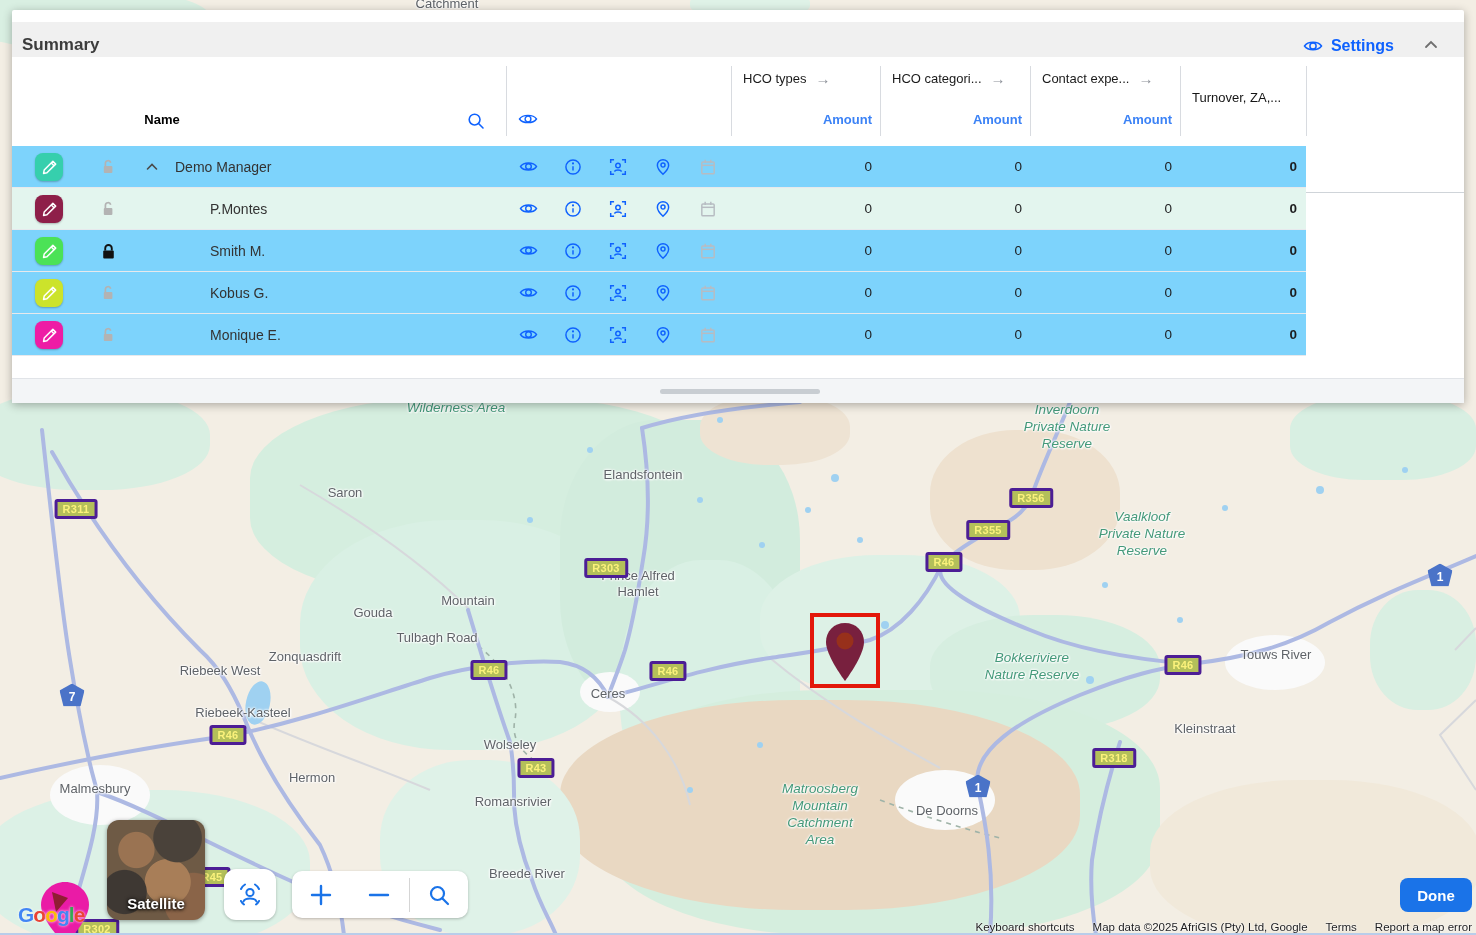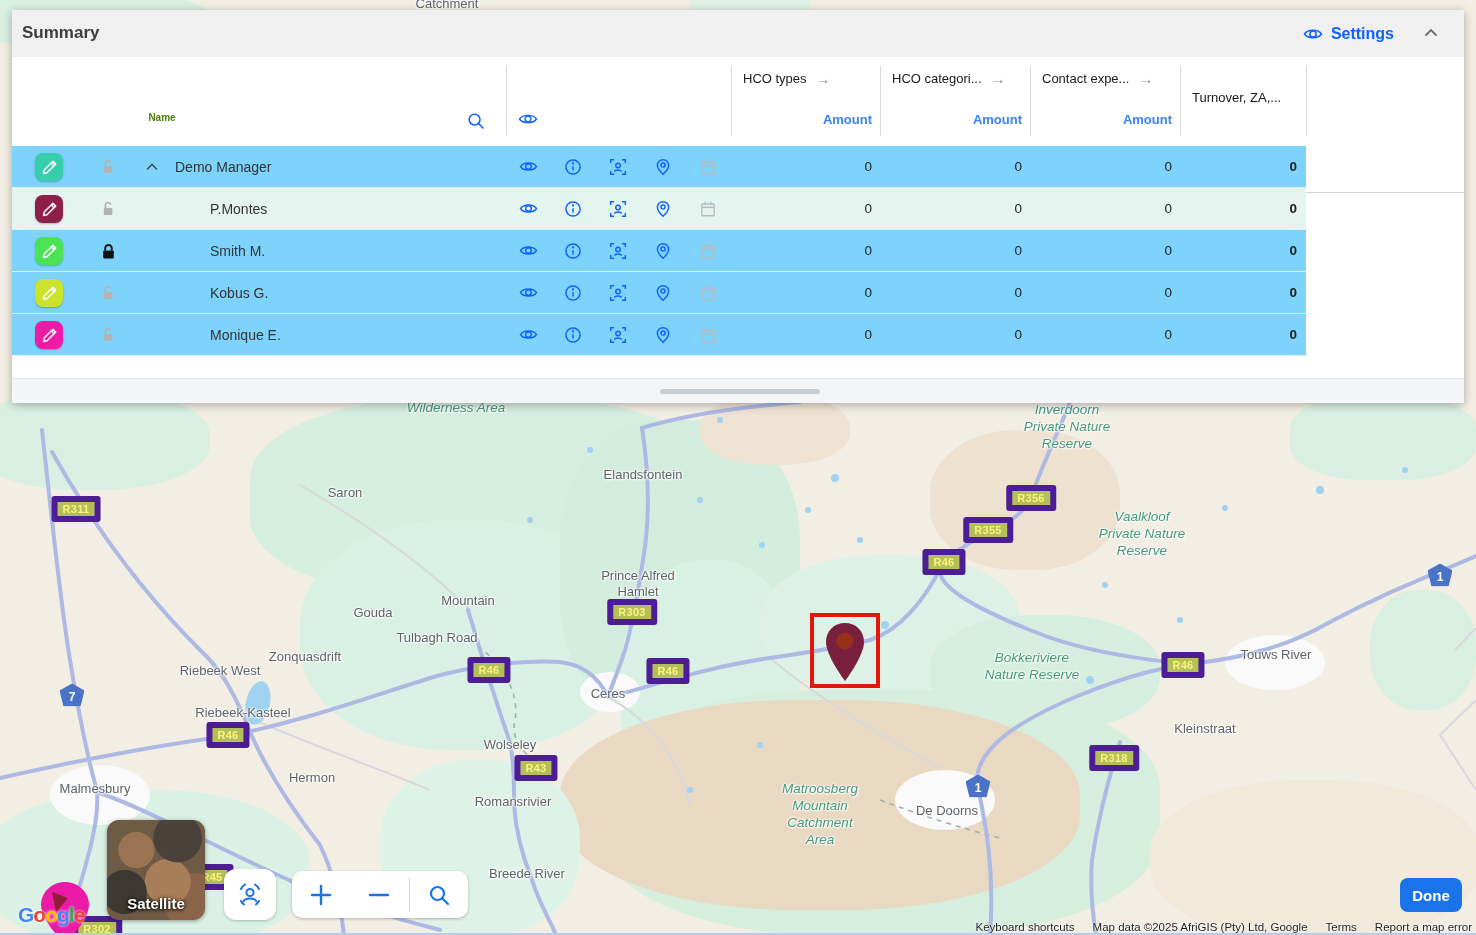--- a/index.html
+++ b/index.html
@@ -7,21 +7,21 @@
   #stage { position:relative; width:1476px; height:935px; background:#f3eee4; overflow:hidden; }
 
   
   .blob { position:absolute; pointer-events:none; }
   #map-svg { position:absolute; left:0; top:0; z-index:5; }
   .mlabel { position:absolute; transform:translate(-50%,-50%); white-space:pre-line; text-align:center;
             font-size:13px; color:#5f6368; line-height:1.25; z-index:10;
             text-shadow:0 0 3px #fff,0 0 3px #fff,0 0 2px #fff,1px 1px 2px #fff; }
   .mlabel.reserve { color:#44997a; font-style:italic; font-size:13.5px; }
   .rbadge { position:absolute; transform:translate(-50%,-50%); background:#b3bf5a; color:#fbf27b;
-            border:6px solid #4c1d95; border-radius:3px; font-size:11px; font-weight:700;
+            border:3px solid #4c1d95; border-radius:3px; font-size:11px; font-weight:700;
             padding:1px 5px; z-index:12; letter-spacing:.3px; }
   .shield { position:absolute; transform:translate(-50%,-50%); width:25px; height:23px; background:#4a73c8;
             clip-path:polygon(50% 0,100% 30%,84% 100%,16% 100%,0 30%); color:#fff; font-size:12px;
             font-weight:700; text-align:center; line-height:26px; z-index:12; }
 
   .selection-box { position:absolute; left:810px; top:613px; width:70px; height:75px;
                    border:4px solid #e3170a; z-index:20; }
   .pin-marker { position:absolute; left:823px; top:621px; z-index:21; }
   .google-pin { position:absolute; left:36px; top:880px; z-index:28; }
 
@@ -40,49 +40,49 @@
   .locate-btn { position:absolute; left:224px; top:869px; width:52px; height:51px; background:#fff;
         border:none; border-radius:12px; z-index:30; cursor:pointer; box-shadow:0 1px 3px rgba(0,0,0,.25);
         display:flex; align-items:center; justify-content:center; }
   .zoombar { position:absolute; left:292px; top:871px; width:176px; height:47px; background:#fff;
         border-radius:10px; z-index:30; box-shadow:0 1px 3px rgba(0,0,0,.25);
         display:flex; align-items:center; }
   .zoombar .zbtn { flex:1; background:none; border:none; cursor:pointer; height:100%;
         display:flex; align-items:center; justify-content:center; }
   .zoombar .zdiv { width:1px; height:34px; background:#d5d5d5; }
 
-  .done-btn { position:absolute; left:1400px; top:878px; width:62px; height:34px; background:#1a73e8;
+  .done-btn { position:absolute; left:1400px; top:878px; width:72px; height:34px; background:#1a73e8;
         color:#fff; font-size:15px; font-weight:700; border:none; border-radius:8px; z-index:40;
         cursor:pointer; font-family:"Liberation Sans",sans-serif; }
   .attribution { position:absolute; right:4px; bottom:2px; z-index:40; display:flex; gap:18px;
         font-size:11.5px; color:#1d1d1f; text-shadow:0 0 2px #fff,0 0 2px #fff; }
   .attribution span { cursor:default; }
   .attribution span[data-interactable="true"] { cursor:pointer; }
   .glogo { position:absolute; left:18px; top:903px; z-index:29; font-size:21px; font-weight:700;
         letter-spacing:-1px; cursor:pointer; text-shadow:0 0 3px #fff; }
   .bottom-line { position:absolute; left:0; bottom:0; width:100%; height:2px; background:#b9cdea; z-index:45; }
 
   
   .panel { position:absolute; left:12px; top:10px; width:1452px; height:393px; background:#fff;
         z-index:50; box-shadow:0 2px 10px rgba(0,0,0,.3); border-radius:2px; }
-  .panel-header { position:absolute; left:0; top:0; width:100%; height:51px; background:#f0f0f0;
+  .panel-header { position:absolute; left:0; top:12px; width:100%; height:51px; background:#f0f0f0;
         border-bottom:1px solid #dcdcdc; }
   .panel-title { position:absolute; left:10px; top:13px; font-size:17px; font-weight:700; color:#3c3c3c; }
   .settings-btn { position:absolute; right:70px; top:0; height:47px; display:flex; align-items:center;
         gap:8px; color:#0f62fe; font-size:16px; font-weight:600; cursor:pointer; background:none; border:none;
         font-family:"Liberation Sans",sans-serif; }
   .panel-collapse { position:absolute; right:24px; top:14px; cursor:pointer; background:none; border:none; }
 
   .thead { position:absolute; left:0; top:47px; width:100%; height:89px; background:#fff; }
   .colsep { position:absolute; top:9px; height:70px; width:1px; background:#d8dbe0; }
   .ghead { position:absolute; top:13px; font-size:13px; color:#1a1a1a; display:flex; gap:9px; align-items:center; }
   .ghead .garrow { color:#8d9199; font-size:15px; }
   .turnover-h { position:absolute; top:33px; left:1180px; font-size:13px; color:#161616; }
   .amount-h { position:absolute; top:55px; width:98px; text-align:right; font-size:13px; font-weight:700; color:#3b82f6; }
-  .name-h { position:absolute; top:55px; left:100px; width:100px; text-align:center; font-size:10px; font-weight:700; color:#4d7c0f; }
+  .name-h { position:absolute; top:55px; left:100px; width:100px; text-align:center; font-size:13px; font-weight:700; color:#000000; }
   .hicon { position:absolute; top:54px; cursor:pointer; }
   .thead-border { position:absolute; left:0; top:135px; width:100%; height:1px; background:#cfd4d9; }
 
   .tbody { position:absolute; left:0; top:136px; width:1294px; }
   .trow { position:relative; width:1294px; height:42px; background:#7dd3fc; border-bottom:1px solid #e7e9ec; cursor:pointer; }
   .trow.selected { background:#e3f5ee; }
   .pencil { position:absolute; left:23px; top:7px; width:28px; height:28px; border:none; border-radius:8px;
         cursor:pointer; display:flex; align-items:center; justify-content:center; box-shadow:0 1px 2px rgba(0,0,0,.25); }
   .lock { position:absolute; left:87px; top:12px; cursor:pointer; }
   .rowchev { position:absolute; left:132px; top:13px; cursor:pointer; }
@@ -208,21 +208,21 @@
         <span class="mlabel reserve" data-interactable="false" style="left: 820px; top: 815px;">Matroosberg
 Mountain
 Catchment
 Area</span>
       </div>
     <div id="map-badges">
         <span class="rbadge" data-interactable="false" style="left: 76px; top: 509px;">R311</span>
         <span class="rbadge" data-interactable="false" style="left: 1031px; top: 498px;">R356</span>
         <span class="rbadge" data-interactable="false" style="left: 988px; top: 530px;">R355</span>
         <span class="rbadge" data-interactable="false" style="left: 944px; top: 562px;">R46</span>
-        <span class="rbadge" data-interactable="false" style="left: 632px; top: 568px; margin-top: 44px;">R303</span>
+        <span class="rbadge" data-interactable="false" style="left: 606px; top: 568px;">R303</span>
         <span class="rbadge" data-interactable="false" style="left: 489px; top: 670px;">R46</span>
         <span class="rbadge" data-interactable="false" style="left: 668px; top: 671px;">R46</span>
         <span class="rbadge" data-interactable="false" style="left: 1183px; top: 665px;">R46</span>
         <span class="rbadge" data-interactable="false" style="left: 228px; top: 735px;">R46</span>
         <span class="rbadge" data-interactable="false" style="left: 536px; top: 768px;">R43</span>
         <span class="rbadge" data-interactable="false" style="left: 1114px; top: 758px;">R318</span>
         <span class="rbadge" data-interactable="false" style="left: 212px; top: 877px;">R45</span>
         <span class="rbadge" data-interactable="false" style="left: 97px; top: 929px;">R302</span>
         <span class="shield" data-interactable="false" style="left: 72px; top: 695px;">7</span>
         <span class="shield" data-interactable="false" style="left: 978px; top: 786px;">1</span>

